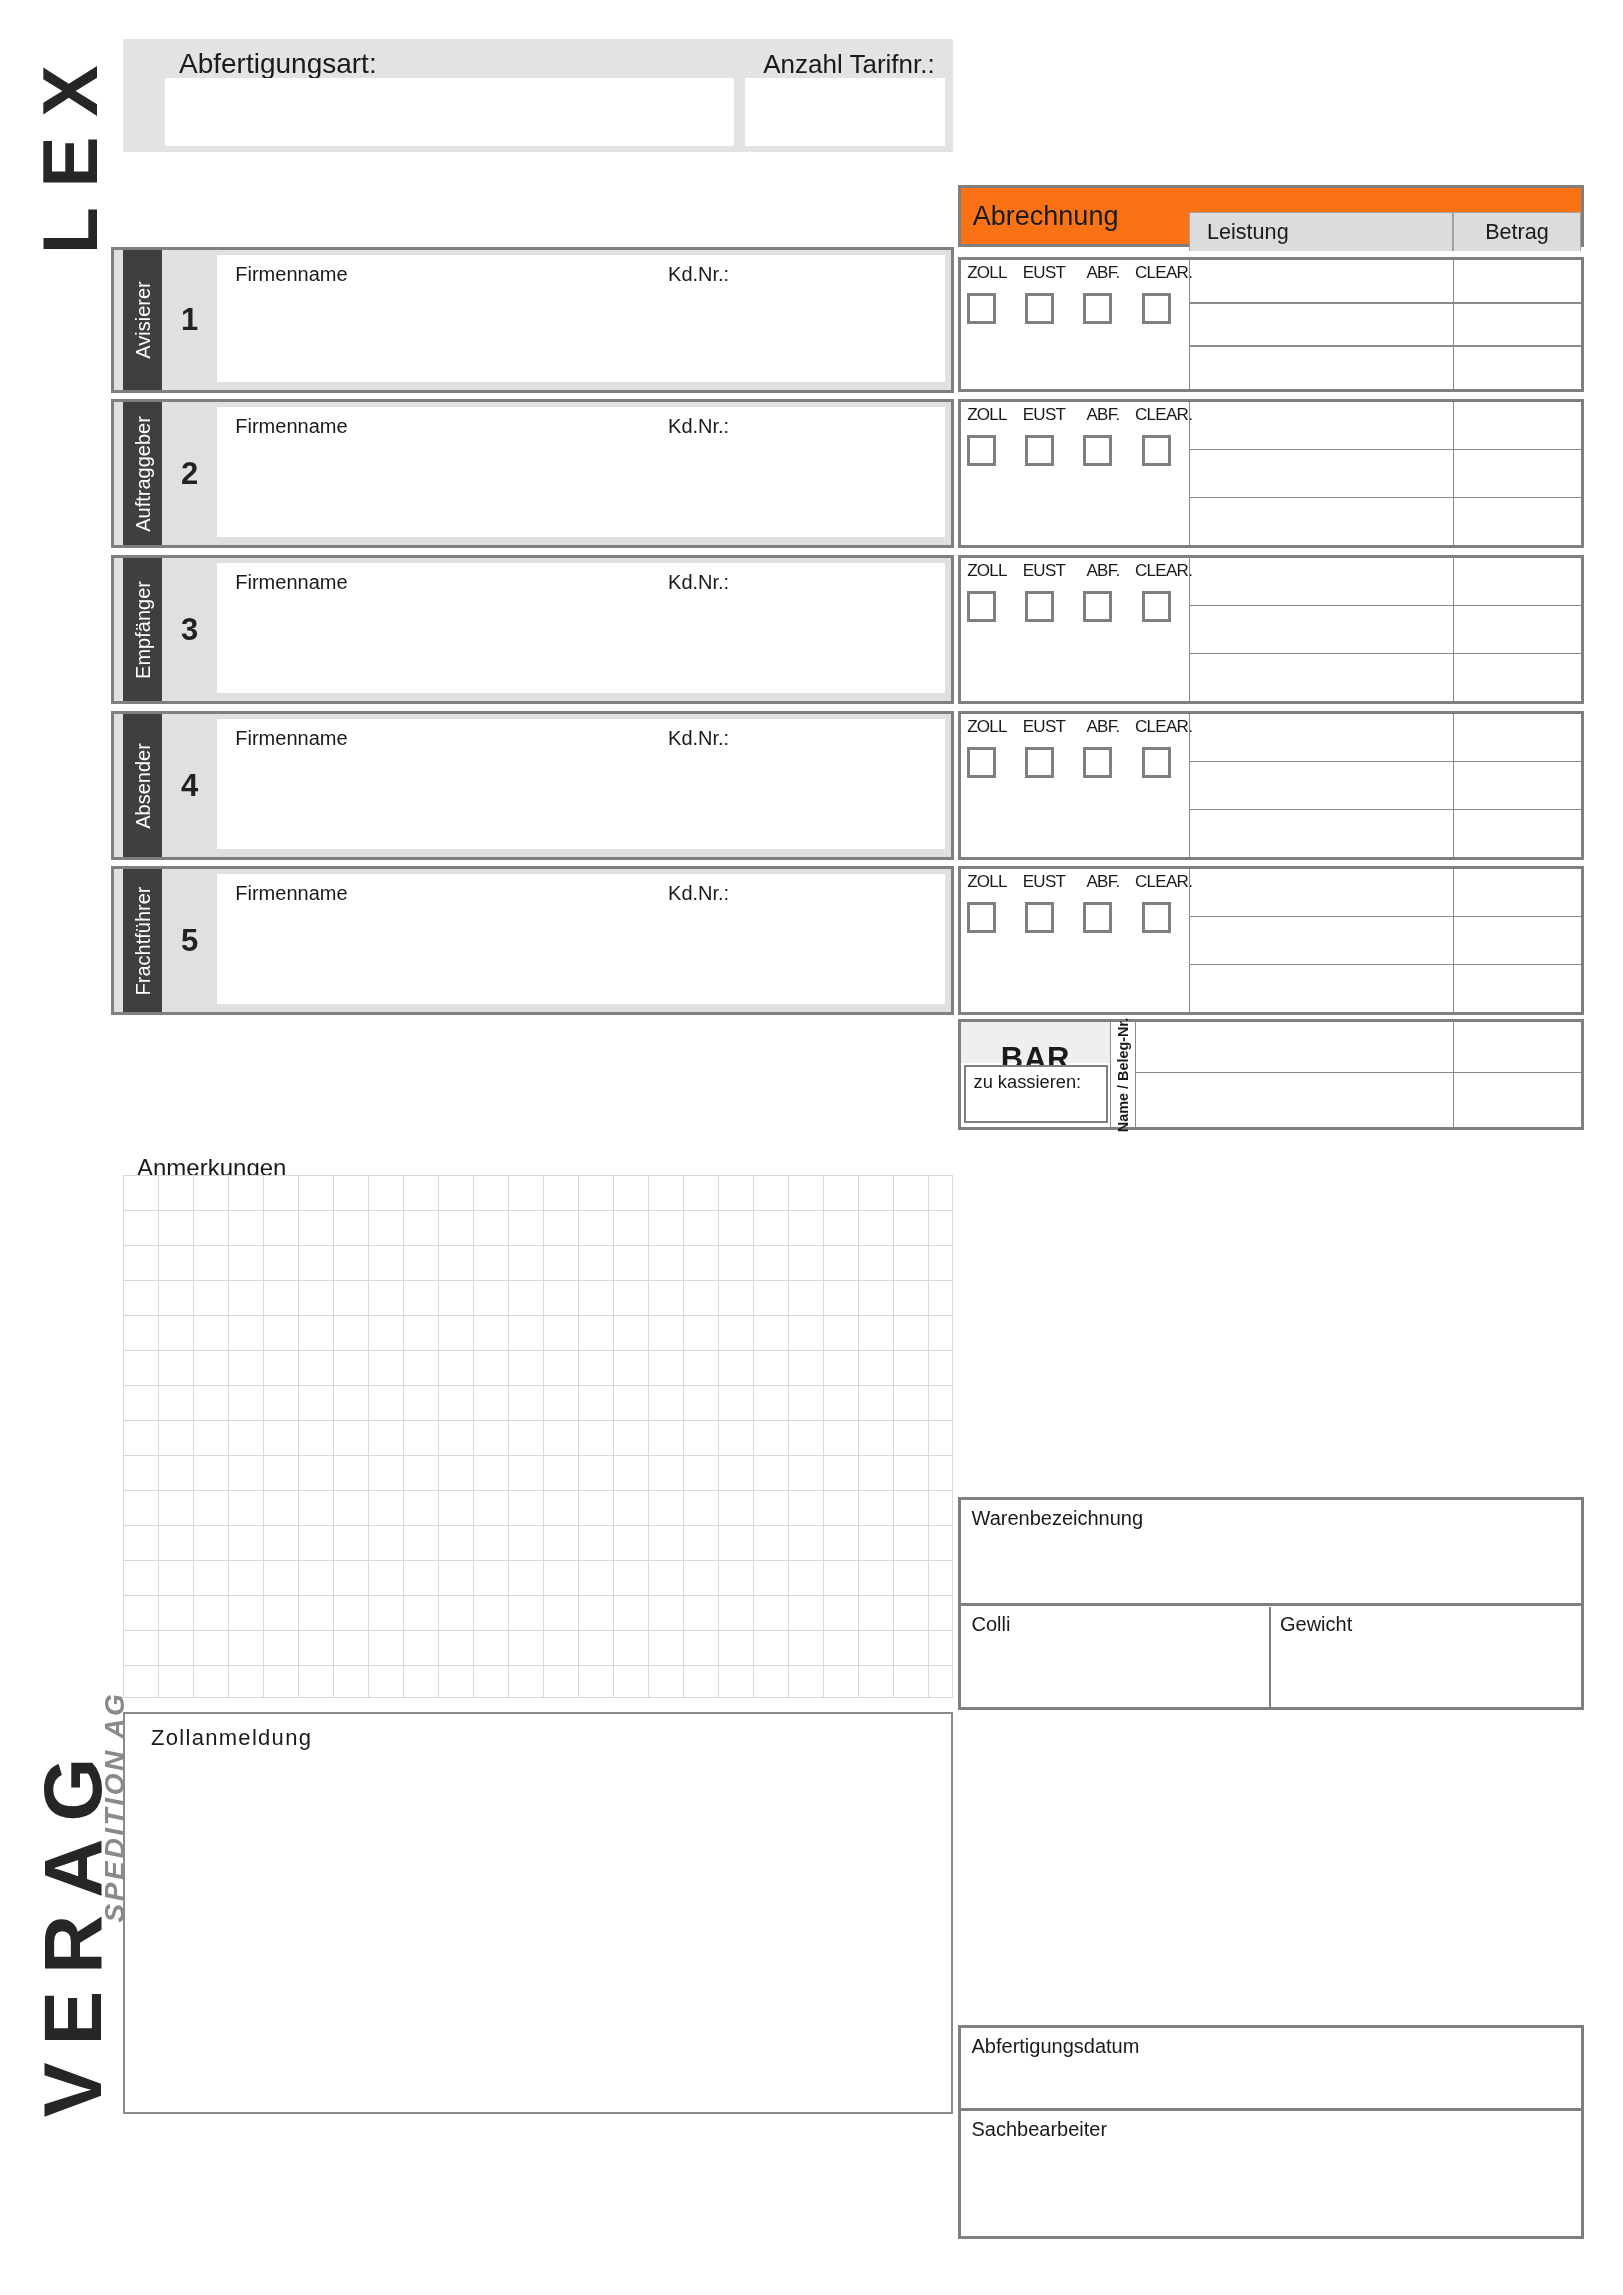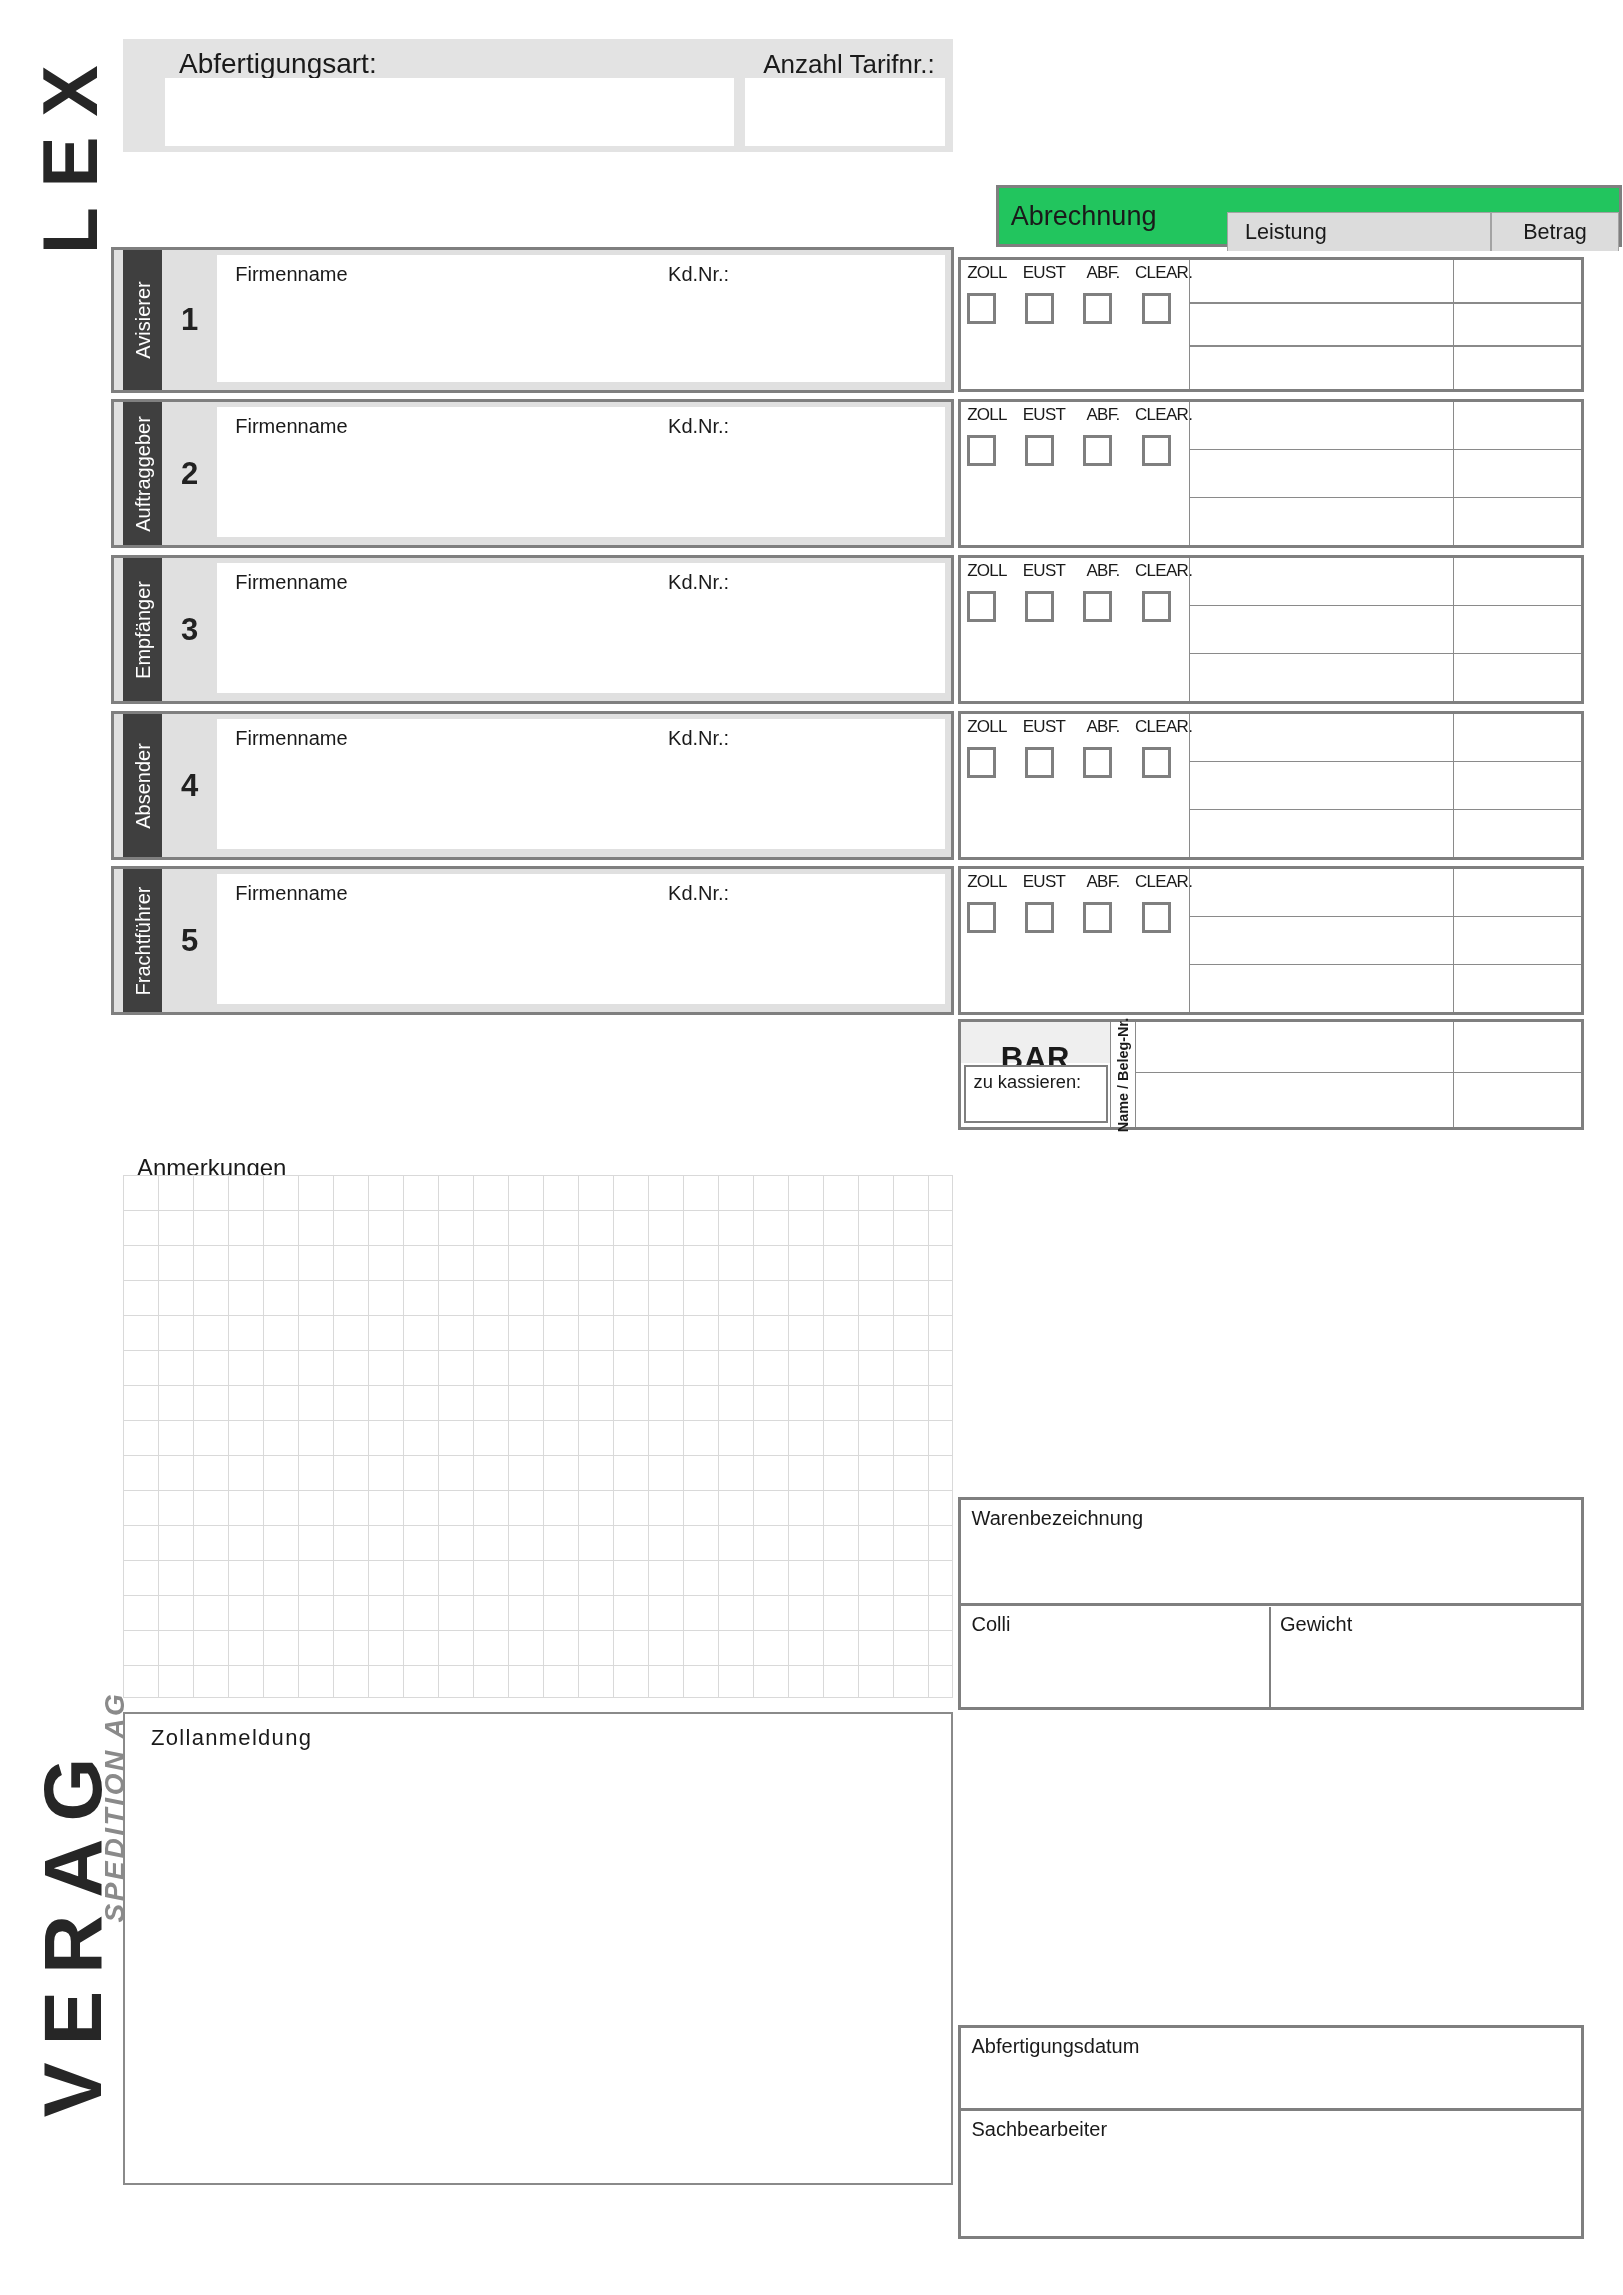--- a/index.html
+++ b/index.html
@@ -20,21 +20,21 @@
   .anzahl-label { position:absolute; right:18.3px; top:9.8px; font-size:26px; }
   .abf-input { position:absolute; left:42px; top:39px; width:569px; height:68px; background:#fff; }
   .anzahl-input { position:absolute; left:622px; top:39px; width:200px; height:68px; background:#fff; }
 
   
   .filiale-box { left:958px; top:39px; width:626px; height:116px; border:3.3px solid #7f7f7f; background:#fff; }
   .filiale-box .divider { position:absolute; left:149px; top:0; bottom:0; width:2px; background:#7f7f7f; }
   .cell-label { position:absolute; font-size:20px; }
 
   
-  .abr-header { left:996px; top:185px; width:626px; height:62px; border:3.3px solid #7f7f7f; background:#22c55e; }
+  .abr-header { left:958px; top:185px; width:626px; height:62px; border:3.3px solid #7f7f7f; background:#f97316; }
   .abr-title { position:absolute; left:11.8px; top:50%; transform:translateY(-50%); font-size:27px; }
   .hdr-cell { position:absolute; top:23.6px; height:39px; background:#dcdcdc;
               border:1.3px solid #a3a3a3; border-bottom:none; font-size:21.6px;
               display:flex; align-items:center; }
   .hdr-leistung { left:228px; width:264px; padding-left:17px; }
   .hdr-betrag { left:492px; width:128px; justify-content:center; }
 
   
   .abr-block { position:absolute; left:958px; width:626px; border:3.3px solid #7f7f7f; background:#fff; }
   .vline { position:absolute; top:0; bottom:0; width:1.3px; background:#8a8a8a; }
@@ -92,21 +92,21 @@
   
   .info-box { position:absolute; left:958px; width:626px; border:3.3px solid #7f7f7f; background:#fff; }
   .lkw-box { top:1175px; height:213px; }
   .ware-box { top:1497px; height:213px; }
   .abfert-box { top:2025px; height:214px; }
   .info-hdiv { position:absolute; left:0; right:0; height:3.3px; background:#7f7f7f; }
   .info-vdiv { position:absolute; width:2px; background:#7f7f7f; }
   .half-cell { position:absolute; top:0; bottom:0; }
 
   
-  .zoll-box { left:123px; top:1712px; width:830px; height:473px; border:2px solid #8a8a8a; background:#fff; }
+  .zoll-box { left:123px; top:1712px; width:830px; height:402px; border:2px solid #8a8a8a; background:#fff; }
   .zoll-box .label { position:absolute; left:26px; top:10.5px; font-size:22px; letter-spacing:1.3px; }
 
   
   .verag-logo { left:34px; top:1727px; width:77px; height:404px; }
   .verag-logo .vspan { font-size:82px; font-weight:900; letter-spacing:17px; color:#262626; }
   .spedition-logo { left:99px; top:1679px; width:31px; height:255px; }
   .spedition-logo .vspan { font-size:28px; font-weight:700; font-style:italic; letter-spacing:2.6px; color:#8a8a8a; }
 </style>
 </head>
 <body>

